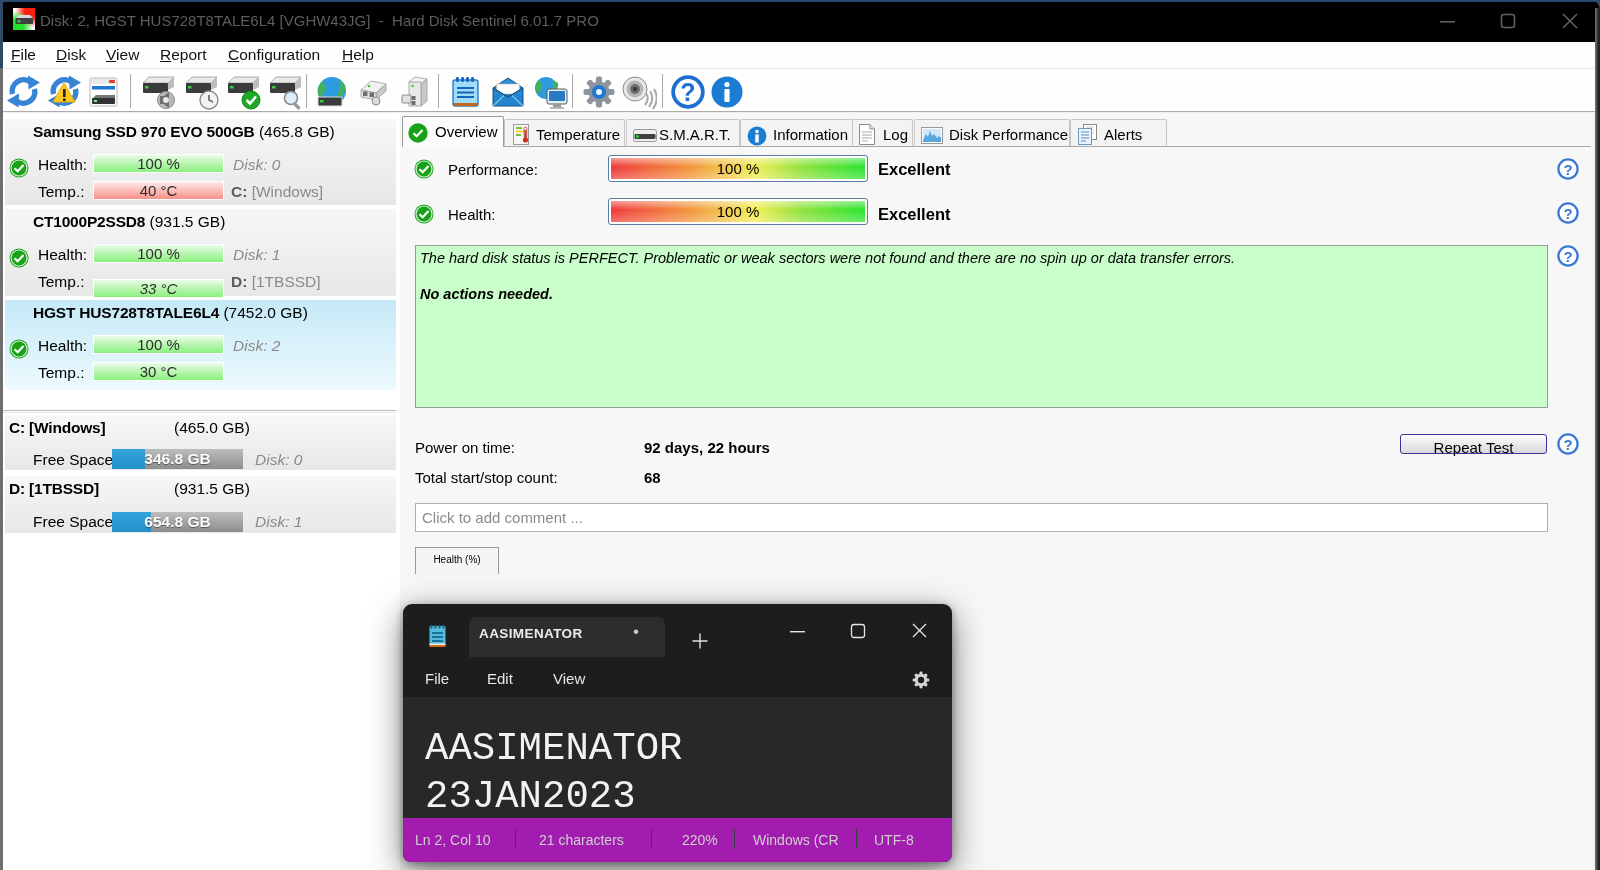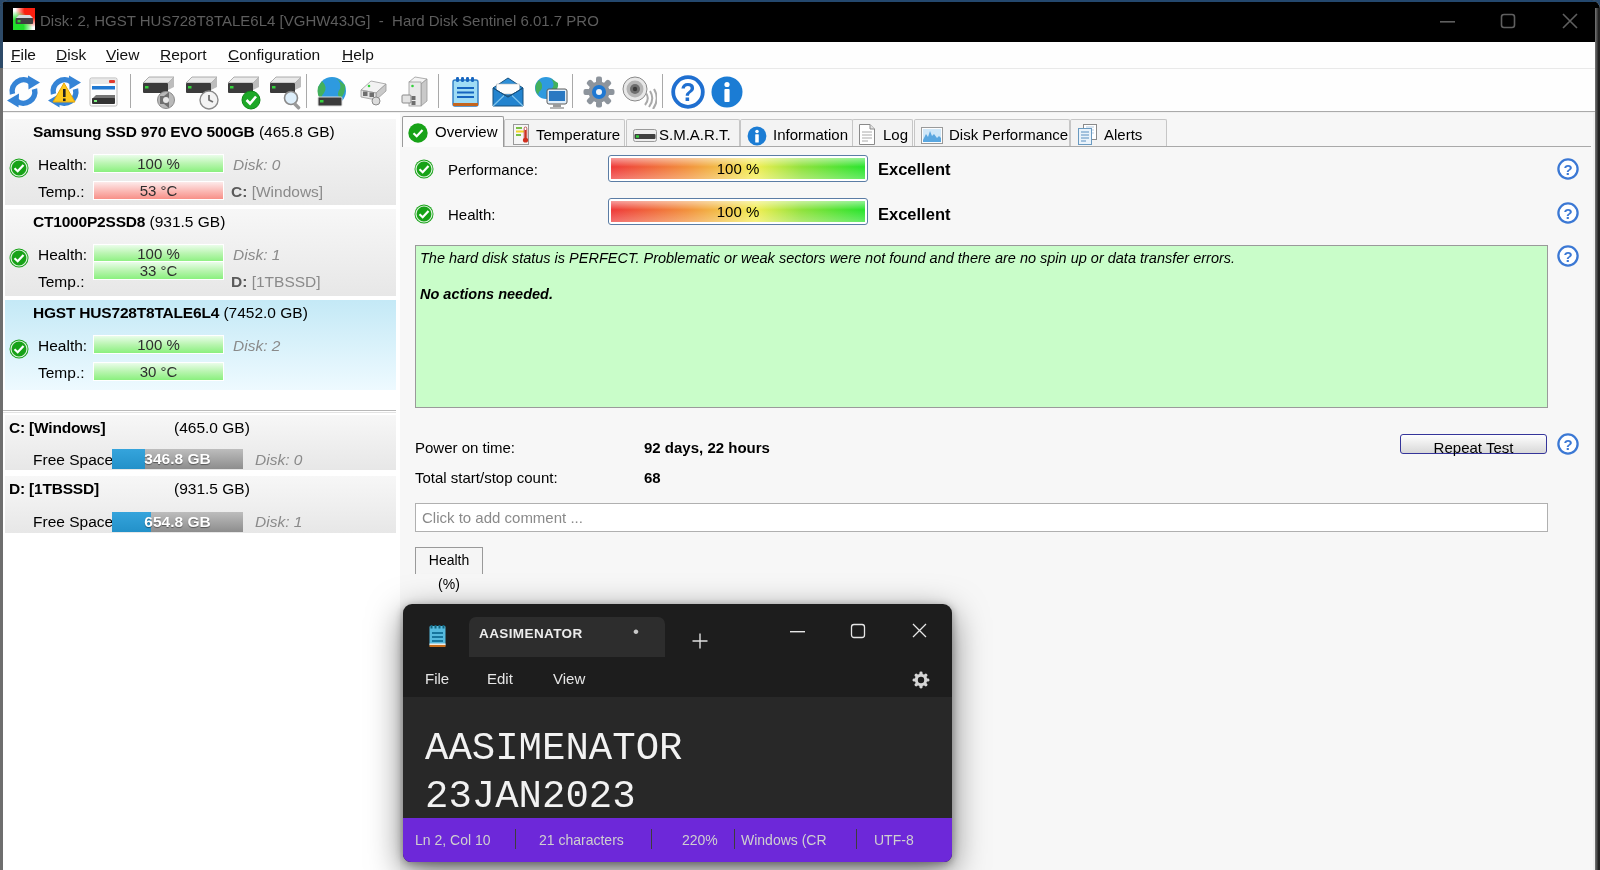--- a/index.html
+++ b/index.html
@@ -52,27 +52,27 @@
 .grad100 .inner:after { content:""; position:absolute; left:0; top:0; right:0; bottom:0;
   background:linear-gradient(rgba(255,255,255,.5),rgba(255,255,255,0) 42%,rgba(255,255,255,.28)); }
 .grad100 .inner span { position:relative; z-index:2; }
 .qicon { position:absolute; width:22px; height:22px; }
 #greenbox { position:absolute; left:15px; top:132px; width:1133px; height:163px; background:#c9fdc9; border:1px solid #9a9a9a; font-size:14.5px; padding:3px 4px; color:#000; line-height:18px;font-style:italic; }
 #stats { position:absolute; left:15px; top:318px; width:620px; font-size:15px; color:#000; }
 #stats span { white-space:nowrap; }
 #stats div { height:22px; position:relative;margin-top:8px; }
 #repeat { position:absolute; left:1000px; top:321px; width:147px; height:20px; border:1px solid #35359a; border-radius:3px; background:linear-gradient(#fefefe,#d8d8d8); text-align:center; font-size:15px; line-height:26px; }
 #comment { position:absolute; left:15px; top:390px; width:1133px; height:29px; background:#fff; border:1px solid #b0b0b0; font-size:15px; color:#8a8a8a; line-height:27px; padding-left:6px; }
-#htab { position:absolute; left:15px; top:434px; width:68px; height:27px; border:1px solid #9a9a9a; border-bottom:none; background:#f5f5f5; font-size:14px; text-align:center; line-height:24px; }
+#htab { position:absolute; left:15px; top:434px; width:84px; height:27px; border:1px solid #9a9a9a; border-bottom:none; background:#f5f5f5; font-size:10px; text-align:center; line-height:24px; }
 #chartpanel { position:absolute; left:16px; top:460px; width:1161px; height:297px; background:linear-gradient(#fbfbfb,#e6e6e6); border-top:1px solid #9a9a9a; border-left:1px solid #c0c0c0; border-right:1px solid #c0c0c0; }
 #chartrect { position:absolute; left:262px; top:65px; width:849px; height:235px; border:1px solid #7d7d7d; border-bottom:none; background:linear-gradient(#f4f4f4,#e9e9e9); }
 
 #notepad { position:absolute; left:403px; top:604px; width:549px; height:258px; background:#1d1d1d; border-radius:9px 9px 8px 8px; box-shadow:0 10px 34px rgba(0,0,0,.52), 0 2px 8px rgba(0,0,0,.35); overflow:hidden; }
 #np-editor { position:absolute; left:0; top:93px; width:549px; height:121px; background:#282828; }
-#np-status { position:absolute; left:0; top:214px; width:549px; height:44px; background:#6d28d9; color:#cfcfcf; font-size:14px; }
+#np-status { position:absolute; left:0; top:214px; width:549px; height:44px; background:#a21caf; color:#cfcfcf; font-size:14px; }
 #np-status span { position:absolute; top:14px; }
 #np-status i { position:absolute; top:11px; width:1px; height:20px; background:#3d3d3d; }
 .np-menu { position:absolute; top:66px; color:#e6e6e6; font-size:15px; }
 #np-tab { position:absolute; left:66px; top:13px; width:196px; height:40px; background:#2d2d2d; border-radius:7px 7px 0 0; color:#ececec; }
 </style>
 </head>
 <body>
 <div id="win">
   <div id="leftedge" style="position:absolute;left:0;top:42px;width:3px;height:828px;background:#6e6e6e;z-index:5;"></div>
   <div style="position:absolute;left:0;top:0;width:3px;height:68px;background:#2d4a68;z-index:6;"></div>
@@ -265,35 +265,35 @@
       <div class="title"><b>Samsung SSD 970 EVO 500GB</b> (465.8 GB)</div>
       <svg class="chk" style="top:39px;" viewBox="0 0 20 20">
           <circle cx="10" cy="10" r="9.5" fill="#17a217"></circle>
           <circle cx="10" cy="10" r="8" fill="none" stroke="#fff" stroke-width="1.2" opacity="0.85"></circle>
           <path d="M5.5 10.2 L8.7 13.2 L14.5 7" stroke="#fff" stroke-width="2.2" fill="none"></path>
         </svg>
       <div class="lbl" style="left:33px;top:37px;">Health:</div>
       <div class="bar green" style="top:35px;">100 %</div>
       <div class="ital" style="left:228px;top:37px;">Disk: 0</div>
       <div class="lbl" style="left:33px;top:64px;">Temp.:</div>
-      <div class="bar red" style="top:62px;">53 °C</div>
+      <div class="bar red" style="top:62px;">40 °C</div>
       <div class="drv" style="left:226px;top:64px;"><b>C:</b> [Windows]</div>
     </div>
     <div class="card" style="top:96px;height:87px;">
       <div class="title"><b>CT1000P2SSD8</b> (931.5 GB)</div>
       <svg class="chk" style="top:39px;" viewBox="0 0 20 20">
           <circle cx="10" cy="10" r="9.5" fill="#17a217"></circle>
           <circle cx="10" cy="10" r="8" fill="none" stroke="#fff" stroke-width="1.2" opacity="0.85"></circle>
           <path d="M5.5 10.2 L8.7 13.2 L14.5 7" stroke="#fff" stroke-width="2.2" fill="none"></path>
         </svg>
       <div class="lbl" style="left:33px;top:37px;">Health:</div>
       <div class="bar green" style="top:35px;">100 %</div>
       <div class="ital" style="left:228px;top:37px;">Disk: 1</div>
       <div class="lbl" style="left:33px;top:64px;">Temp.:</div>
-      <div class="bar green" style="top:52px;">33 °C</div>
+      <div class="bar green" style="top:70px;font-style:italic;">33 °C</div>
       <div class="drv" style="left:226px;top:64px;"><b>D:</b> [1TBSSD]</div>
     </div>
     <div class="card sel" style="top:187px;height:90px;">
       <div class="title"><b>HGST HUS728T8TALE6L4</b> (7452.0 GB)</div>
       <svg class="chk" style="top:39px;" viewBox="0 0 20 20">
           <circle cx="10" cy="10" r="9.5" fill="#17a217"></circle>
           <circle cx="10" cy="10" r="8" fill="none" stroke="#fff" stroke-width="1.2" opacity="0.85"></circle>
           <path d="M5.5 10.2 L8.7 13.2 L14.5 7" stroke="#fff" stroke-width="2.2" fill="none"></path>
         </svg>
       <div class="lbl" style="left:33px;top:37px;">Health:</div>
@@ -484,18 +484,18 @@
       <div style="position:absolute;left:22px;top:28px;font-family:'Liberation Mono',monospace;font-size:39px;color:#f2f2f2;line-height:48px;white-space:pre;">AASIMENATOR
 23JAN2023</div>
     </div>
     <div id="np-status">
       <span style="left:12px;">Ln 2, Col 10</span>
       <i style="left:112px;"></i>
       <span style="left:136px;">21 characters</span>
       <i style="left:248px;"></i>
       <span style="left:279px;">220%</span>
       <i style="left:331px;"></i>
-      <span style="left:338px;">Windows (CR</span>
+      <span style="left:350px;">Windows (CR</span>
       <i style="left:453px;"></i>
       <span style="left:471px;">UTF-8</span>
     </div>
   </div>
 </div>
 
 </body></html>

